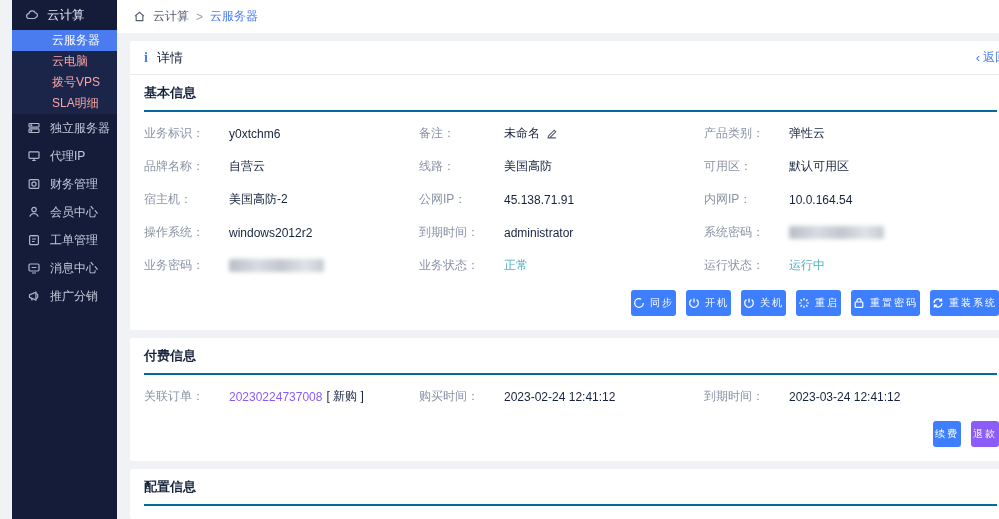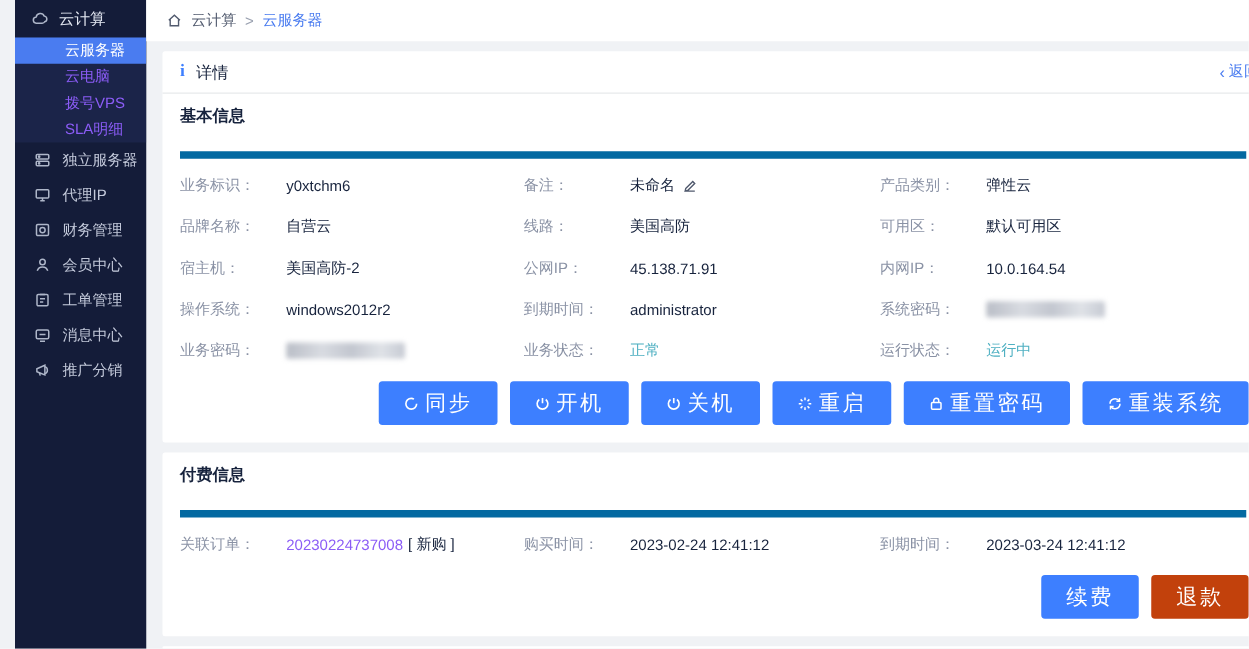--- a/index.html
+++ b/index.html
@@ -7,21 +7,21 @@
   body {
     font-family:"Liberation Sans","DejaVu Sans",sans-serif;
     font-size:12px; color:#17233d; background:#f0f2f5;
   }
   .app { display:flex; width:999px; height:519px;margin-left:12px; }
 
   
   .sidebar { width:105px; flex-shrink:0; background:#141c39; color:#c3c9da; overflow:hidden; }
   .menu-group-header { display:flex; align-items:center; gap:8px; height:30px; padding-left:13px; color:#e4e8f2; font-size:12.5px; cursor:pointer; }
   .submenu { background:#1b2449; }
-  .submenu-item { height:21px; line-height:21px; padding-left:40px; font-size:12px; color:#8b5cf6; cursor:pointer; }
+  .submenu-item { height:21px; line-height:21px; padding-left:40px; font-size:12px; color:#fca5a5; cursor:pointer; }
   .submenu-item.active { background:#4a7cf0; color:#fff; }
   .menu-item { display:flex; align-items:center; gap:9px; height:28px; padding-left:15px; cursor:pointer; }
   .menu-item:first-of-type { margin-top:4px; }
   .s-icon { display:inline-flex; width:14px; height:14px; color:#aeb6c9; }
   .s-icon svg { width:14px; height:14px; }
 
   
   .main { flex:1; display:flex; flex-direction:column; min-width:0; }
   .breadcrumb-bar { background:#fff; height:33px; flex-shrink:0; display:flex; align-items:center; gap:7px; padding-left:16px; font-size:12px; color:#515a6e; }
   .breadcrumb-bar .sep { color:#9aa1b0; }
@@ -30,39 +30,39 @@
 
   .content { flex:1; display:flex; flex-direction:column; gap:8px; padding:8px 0 0 13px; overflow:hidden; }
   .card { background:#fff; border-radius:2px; }
 
   .card-header { display:flex; align-items:center; justify-content:space-between; height:34px; padding:0 4px 0 14px; border-bottom:1px solid #e8eaec; }
   .card-title { display:flex; align-items:center; gap:9px; font-size:13px; color:#17233d; }
   .info-i { color:#3d7fff; font-weight:bold; font-size:14px; font-family:"Liberation Serif",serif; }
   .back-link { display:flex; align-items:center; gap:3px; color:#4a7cf0; font-size:12px; cursor:pointer; white-space:nowrap; }
   .chev { font-size:13px; }
 
-  .section-title { font-size:13px; font-weight:bold; color:#17233d; margin:0 14px; padding:9px 0 19px; border-bottom:6px solid #0369a1; }
+  .section-title { font-size:13px; font-weight:bold; color:#17233d; margin:0 14px; padding:9px 0 8px; border-bottom:2px solid #0369a1; }
 
   .grid3 { display:grid; grid-template-columns:275px 285px 1fr; padding:5px 14px 0; }
   .cell { display:flex; align-items:center; padding:8px 0; min-width:0; }
   .f-label { color:#8a92a5; min-width:75px; margin-right:10px; flex-shrink:0; }
   .f-value { color:#17233d; white-space:nowrap; }
   .link { color:#8b5cf6; cursor:pointer; }
   .teal { color:#4fb0c2; }
   .tag { color:#17233d; margin-left:4px; }
   .blur-box { display:inline-block; width:95px; height:13px; border-radius:2px;
     background:linear-gradient(90deg,#b9bdc6,#d8dbe1 30%,#c2c6cf 55%,#dfe2e7 80%,#c6cad3);
     filter:blur(2px); }
   .edit-icon { display:inline-flex; margin-left:6px; color:#515a6e; cursor:pointer; }
 
   .actions-row { display:flex; justify-content:flex-end; gap:10px; padding:8px 12px 14px; }
-  .btn { display:inline-flex; align-items:center; gap:5px; background:#3d7fff; color:#fff; border:none; border-radius:3px; font-size:17px; letter-spacing:2px; padding:6px 20px; cursor:pointer; font-family:inherit; }
+  .btn { display:inline-flex; align-items:center; gap:5px; background:#3d7fff; color:#fff; border:none; border-radius:3px; font-size:10px; letter-spacing:2px; padding:6px 2px; cursor:pointer; font-family:inherit; }
   .btn .b-icon { display:inline-flex; }
   .btn svg { width:12px; height:12px; }
-  .btn-warning { background:#c2410c; }
+  .btn-warning { background:#8b5cf6; }
 
   
   .card-config { flex:1; display:flex; flex-direction:column; min-height:0; }
   .grid5 { display:grid; grid-template-columns:190px 165px 200px 185px 1fr; padding:5px 14px 0; }
 </style>
 </head>
 <body>
 
 <div class="app">
 

